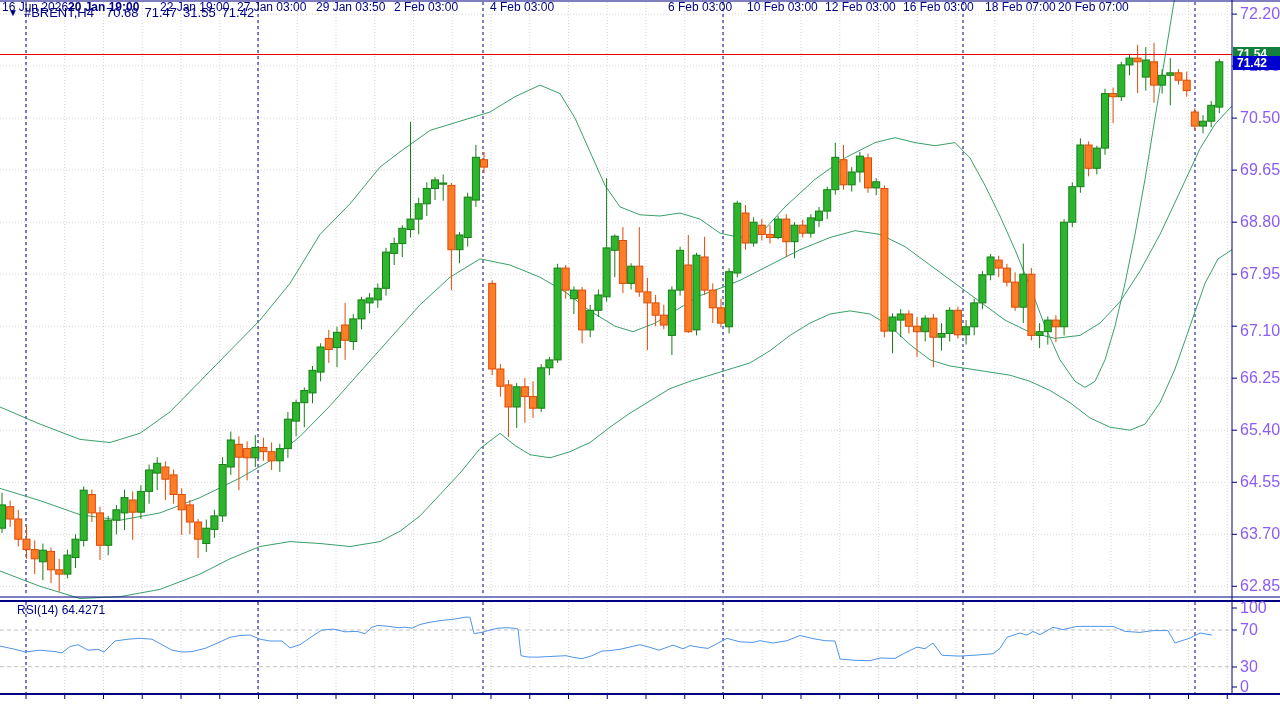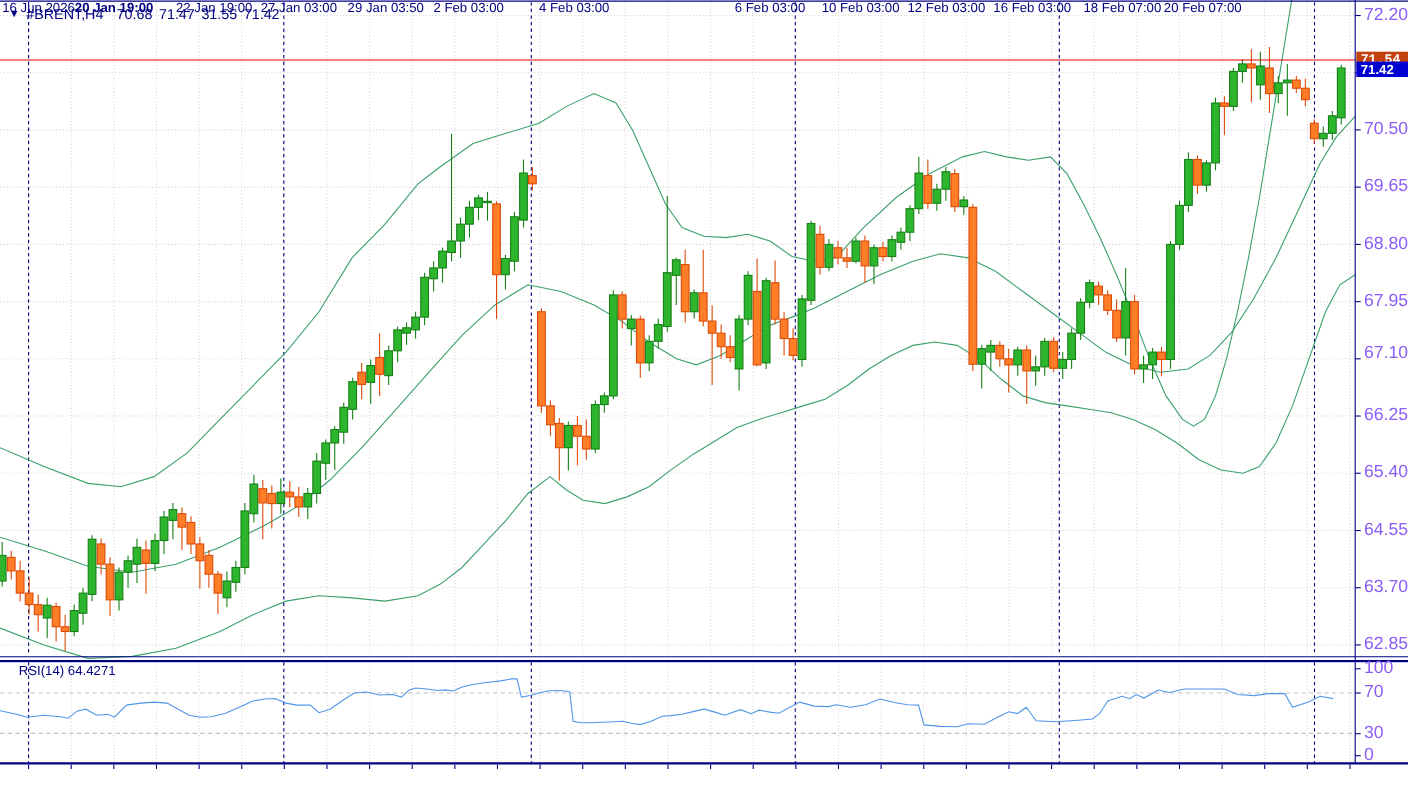--- a/index.html
+++ b/index.html
@@ -484,21 +484,21 @@
     <span>64.4271</span>
   </div>
 
   <div id="price-ticks">
       <div class="axis-label" style="left: 1240px; top: 7.1px;">72.20</div>
       <div class="axis-label" style="left: 1240px; top: 59.1px;">71.35</div>
       <div class="axis-label" style="left: 1240px; top: 111.1px;">70.50</div>
       <div class="axis-label" style="left: 1240px; top: 163.1px;">69.65</div>
       <div class="axis-label" style="left: 1240px; top: 215.2px;">68.80</div>
       <div class="axis-label" style="left: 1240px; top: 267.2px;">67.95</div>
-      <div class="axis-label" style="left: 1240px; top: 314px;">67.10</div>
+      <div class="axis-label" style="left: 1240px; top: 324px;">67.10</div>
       <div class="axis-label" style="left: 1240px; top: 371.2px;">66.25</div>
       <div class="axis-label" style="left: 1240px; top: 423.2px;">65.40</div>
       <div class="axis-label" style="left: 1240px; top: 475.3px;">64.55</div>
       <div class="axis-label" style="left: 1240px; top: 527.3px;">63.70</div>
       <div class="axis-label" style="left: 1240px; top: 579.3px;">62.85</div>
     </div>
   <div id="rsi-ticks">
       <div class="axis-label" style="left: 1240px; top: 601px;">100</div>
       <div class="axis-label" style="left: 1240px; top: 623px;">70</div>
       <div class="axis-label" style="left: 1240px; top: 660px;">30</div>
@@ -513,15 +513,15 @@
       <div class="dt" style="left: 394px; top: 0px;">2 Feb 03:00</div>
       <div class="dt" style="left: 490px; top: 0px;">4 Feb 03:00</div>
       <div class="dt" style="left: 668px; top: 0px;">6 Feb 03:00</div>
       <div class="dt" style="left: 747px; top: 0px;">10 Feb 03:00</div>
       <div class="dt" style="left: 825px; top: 0px;">12 Feb 03:00</div>
       <div class="dt" style="left: 903px; top: 0px;">16 Feb 03:00</div>
       <div class="dt" style="left: 985px; top: 0px;">18 Feb 07:00</div>
       <div class="dt" style="left: 1058px; top: 0px;">20 Feb 07:00</div>
     </div>
 
-  <div class="price-tag" id="red-tag" style="background: #c2410c; top: 46.5px; font-family: Liberation Mono, monospace;">71.54</div>
+  <div class="price-tag" id="red-tag" style="background: #15803d; top: 46.5px;">71.54</div>
   <div class="price-tag" id="blue-tag" style="background: rgb(0, 0, 208); top: 55.8px;">71.42</div>
 </div>
 
 </body></html>

